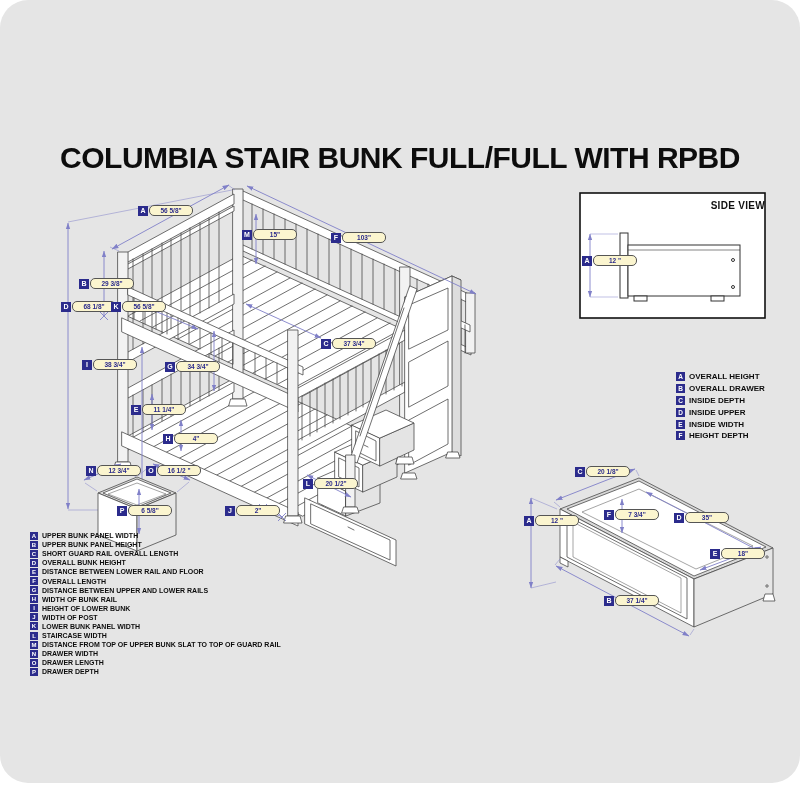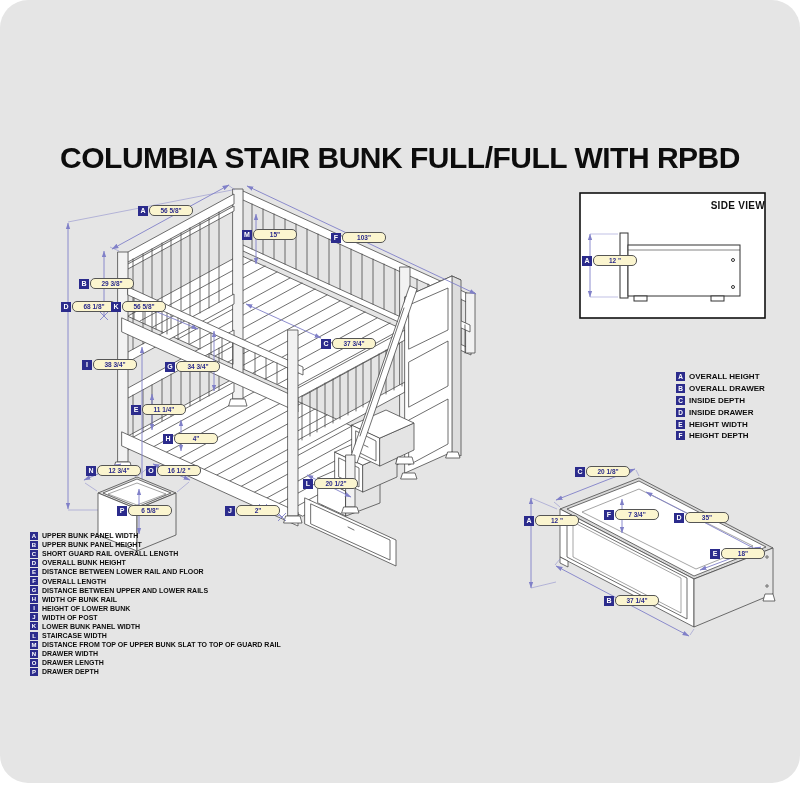--- a/index.html
+++ b/index.html
@@ -304,25 +304,25 @@
     <div class="lrow">
         <span class="lb2">B</span>
         <span class="ltxt">OVERALL DRAWER</span>
       </div>
     <div class="lrow">
         <span class="lb2">C</span>
         <span class="ltxt">INSIDE DEPTH</span>
       </div>
     <div class="lrow">
         <span class="lb2">D</span>
-        <span class="ltxt">INSIDE DRAWER</span>
+        <span class="ltxt">INSIDE UPPER</span>
       </div>
     <div class="lrow">
         <span class="lb2">E</span>
-        <span class="ltxt">HEIGHT WIDTH</span>
+        <span class="ltxt">INSIDE WIDTH</span>
       </div>
     <div class="lrow">
         <span class="lb2">F</span>
         <span class="ltxt">HEIGHT DEPTH</span>
       </div>
   </div>
 
   <div class="legend legend-main" style="left:30px;top:531px">
     <div class="lrow">
         <span class="lb2">A</span>

